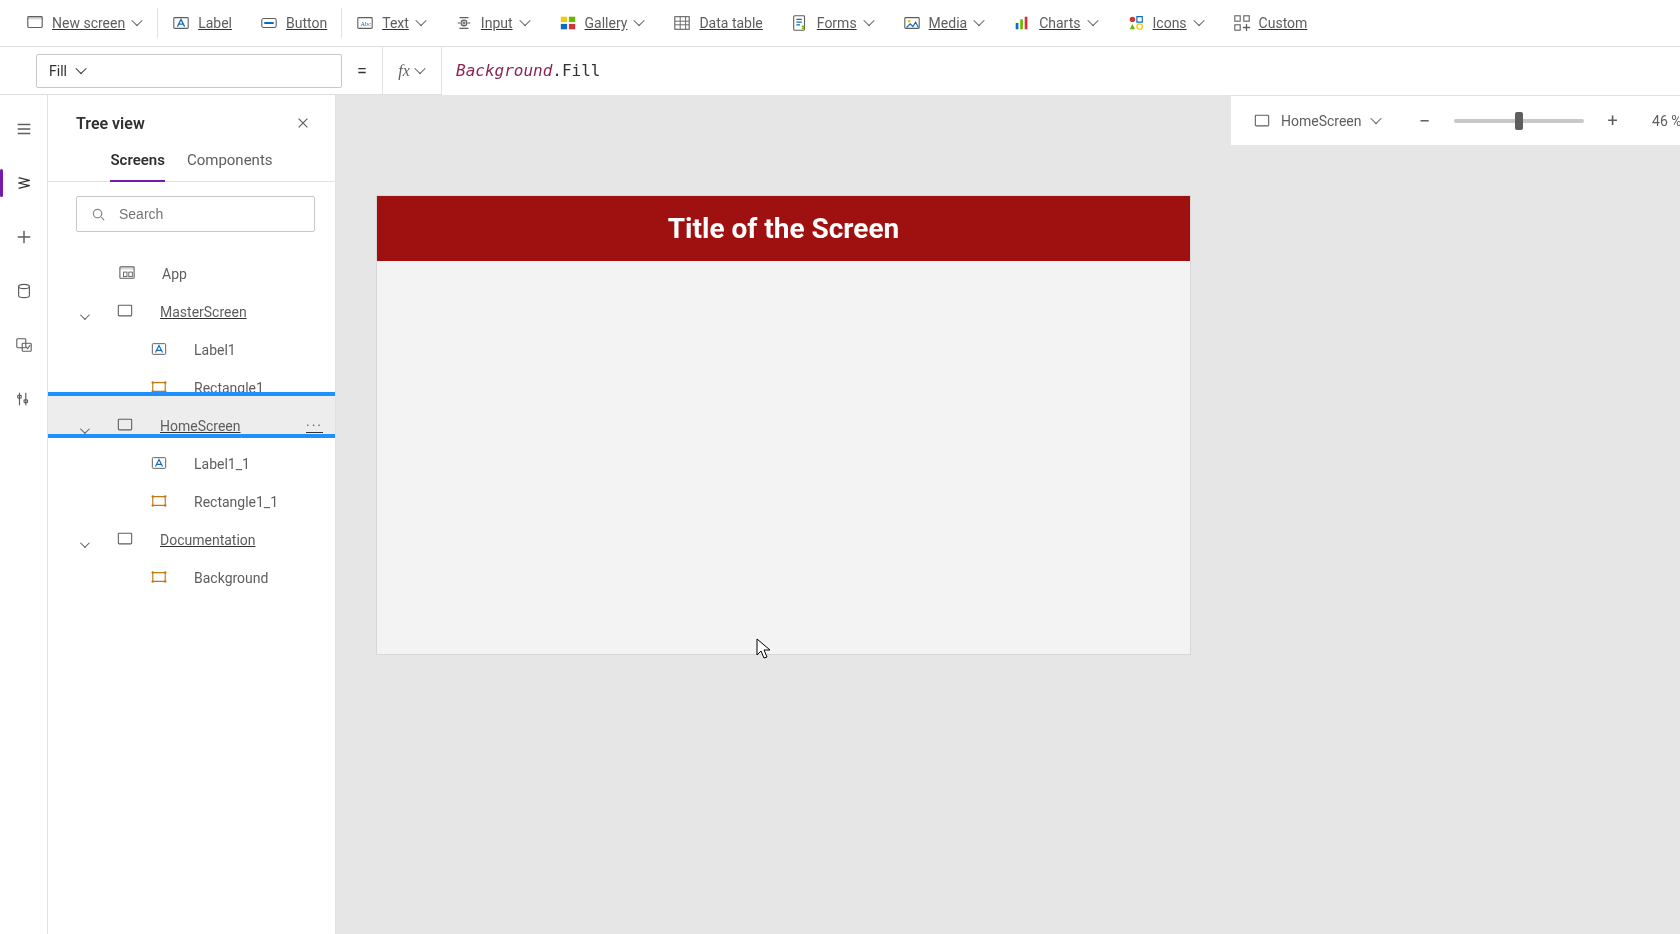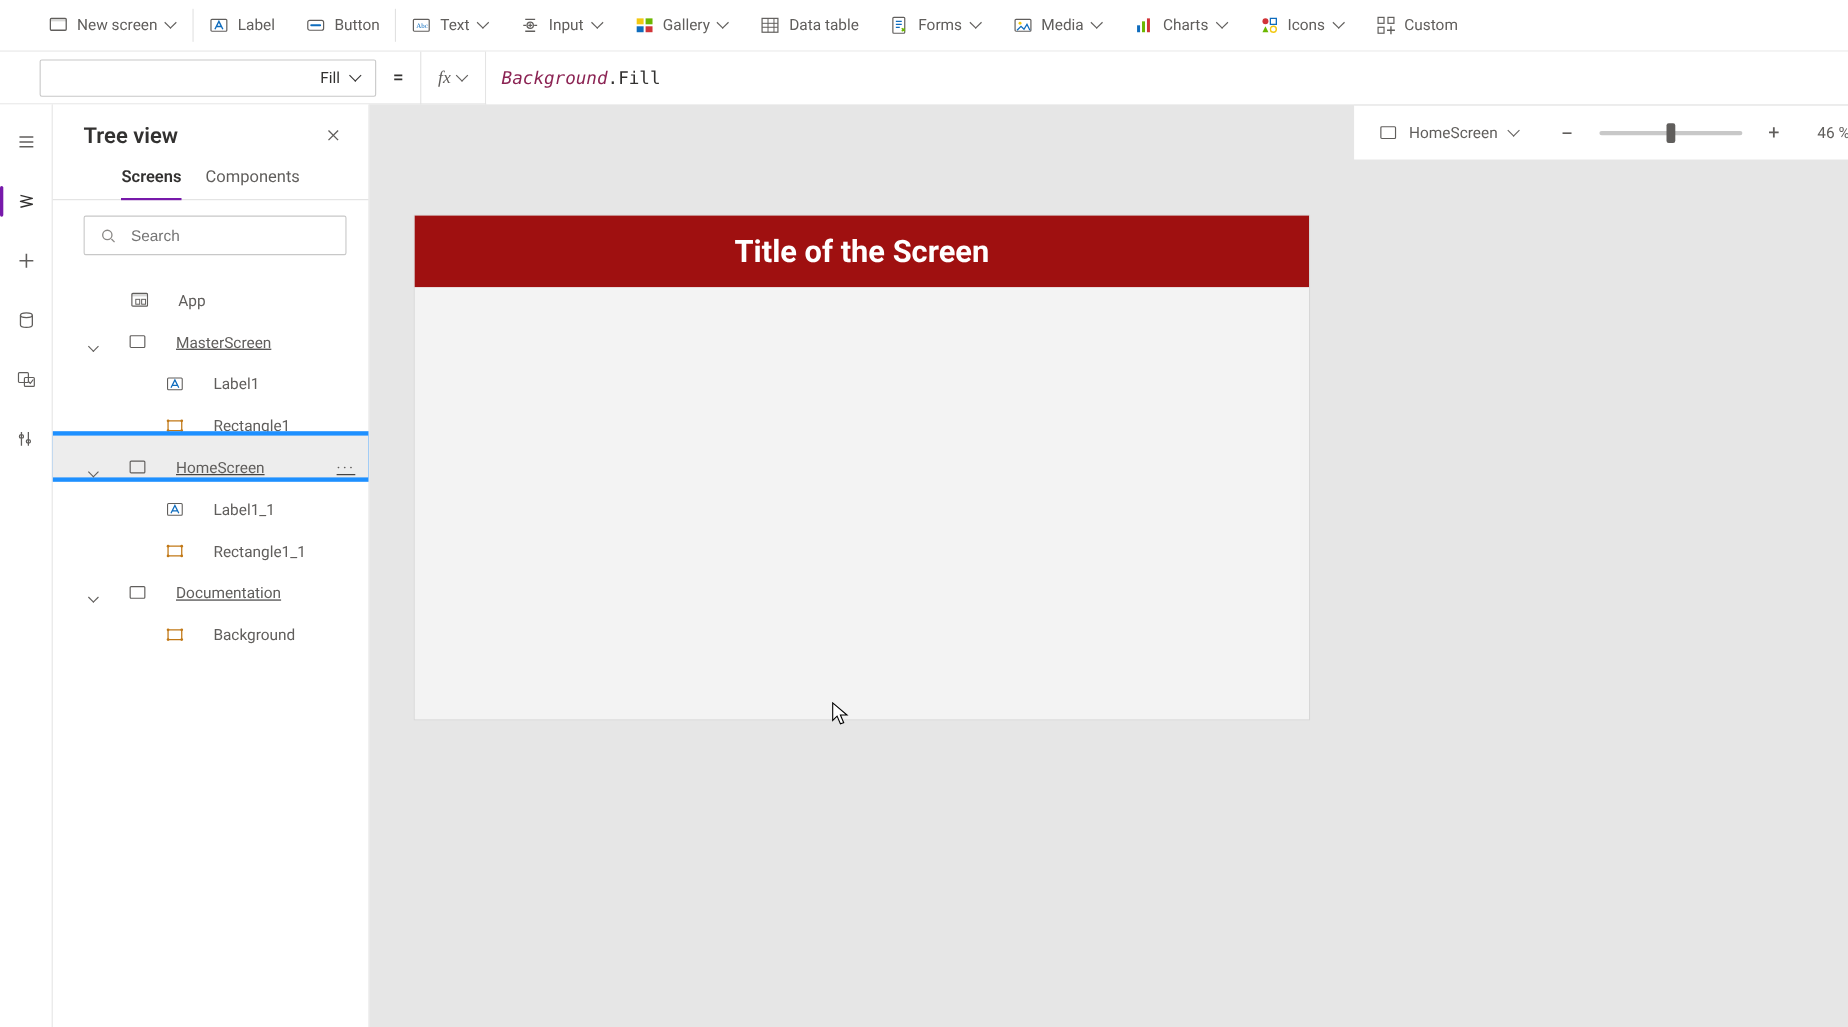--- a/index.html
+++ b/index.html
@@ -19,21 +19,22 @@
   html,body{margin:0;padding:0;height:100%;width:100%;}
   body{
     font-family:"Segoe UI","Segoe UI Web",-apple-system,BlinkMacSystemFont,Roboto,Helvetica,Arial,sans-serif;
     font-size:14px;color:var(--text);background:var(--bg);
     overflow:hidden;
   }
   
   .ribbon{
     height:47px;border-bottom:1px solid var(--border);
     display:flex;align-items:stretch;background:var(--bg);
-    padding-left:30px;
+    padding-left:12px;
+    text-decoration:underline;
   }
   .ribbon-item{
     display:flex;align-items:center;gap:8px;
     padding:0 14px;cursor:pointer;color:var(--text-mid);
     white-space:nowrap;position:relative;
   }
   .ribbon-sep{width:1px;background:var(--border);margin:8px 0;}
   .icon{width:18px;height:18px;flex-shrink:0;display:inline-flex;align-items:center;justify-content:center;}
   .chev-down{width:10px;height:10px;}
   .chev-down::before{
@@ -41,21 +42,21 @@
     transform:rotate(45deg) translate(-1px,-1px);
   }
   
   .formula-row{
     height:48px;border-bottom:1px solid var(--border);
     display:flex;align-items:center;background:var(--bg);
     padding-left:36px;
   }
   .prop-select{
     width:306px;height:34px;border:1px solid var(--border-dark);border-radius:2px;
-    display:flex;align-items:center;justify-content:flex-end;
+    display:flex;align-items:center;justify-content:flex-start;
     padding:0 12px;cursor:pointer;color:var(--text);gap:10px;
   }
   .equals{width:40px;text-align:center;color:var(--text);font-size:18px;}
   .fx-box{
     width:60px;height:48px;border-left:1px solid var(--border);border-right:1px solid var(--border);
     display:flex;align-items:center;justify-content:center;gap:6px;cursor:pointer;color:var(--text-mid);
   }
   .fx-box .fx{font-style:italic;font-family:"Segoe UI",serif;font-size:16px;}
   .formula-input{
     flex:1;height:48px;display:flex;align-items:center;padding:0 14px;
@@ -82,21 +83,21 @@
   }
 
   .treepanel{
     width:344px;border-right:1px solid var(--border);background:var(--bg);
     display:flex;flex-direction:column;position:relative;
   }
   .tree-head{
     display:flex;align-items:center;justify-content:space-between;
     padding:14px 18px 4px 28px;
   }
-  .tree-title{font-size:20px;font-weight:600;}
+  .tree-title{font-size:16px;font-weight:600;}
   .tree-close{cursor:pointer;color:var(--text-mid);width:28px;height:28px;display:flex;align-items:center;justify-content:center;}
   .tree-tabs{display:flex;gap:22px;padding:10px 28px 0 28px;border-bottom:1px solid var(--border);justify-content:center;}
   .tree-tab{padding-bottom:12px;cursor:pointer;color:var(--text-mid);font-size:15px;position:relative;}
   .tree-tab.active{color:var(--text);font-weight:600;}
   .tree-tab.active::after{content:"";position:absolute;left:0;right:0;bottom:-1px;height:2px;background:#7719aa;}
   .tree-search-wrap{padding:14px 20px 8px 28px;}
   .tree-search{
     height:36px;border:1px solid var(--border-dark);border-radius:2px;
     display:flex;align-items:center;gap:10px;padding:0 12px;color:var(--text-muted);
   }

